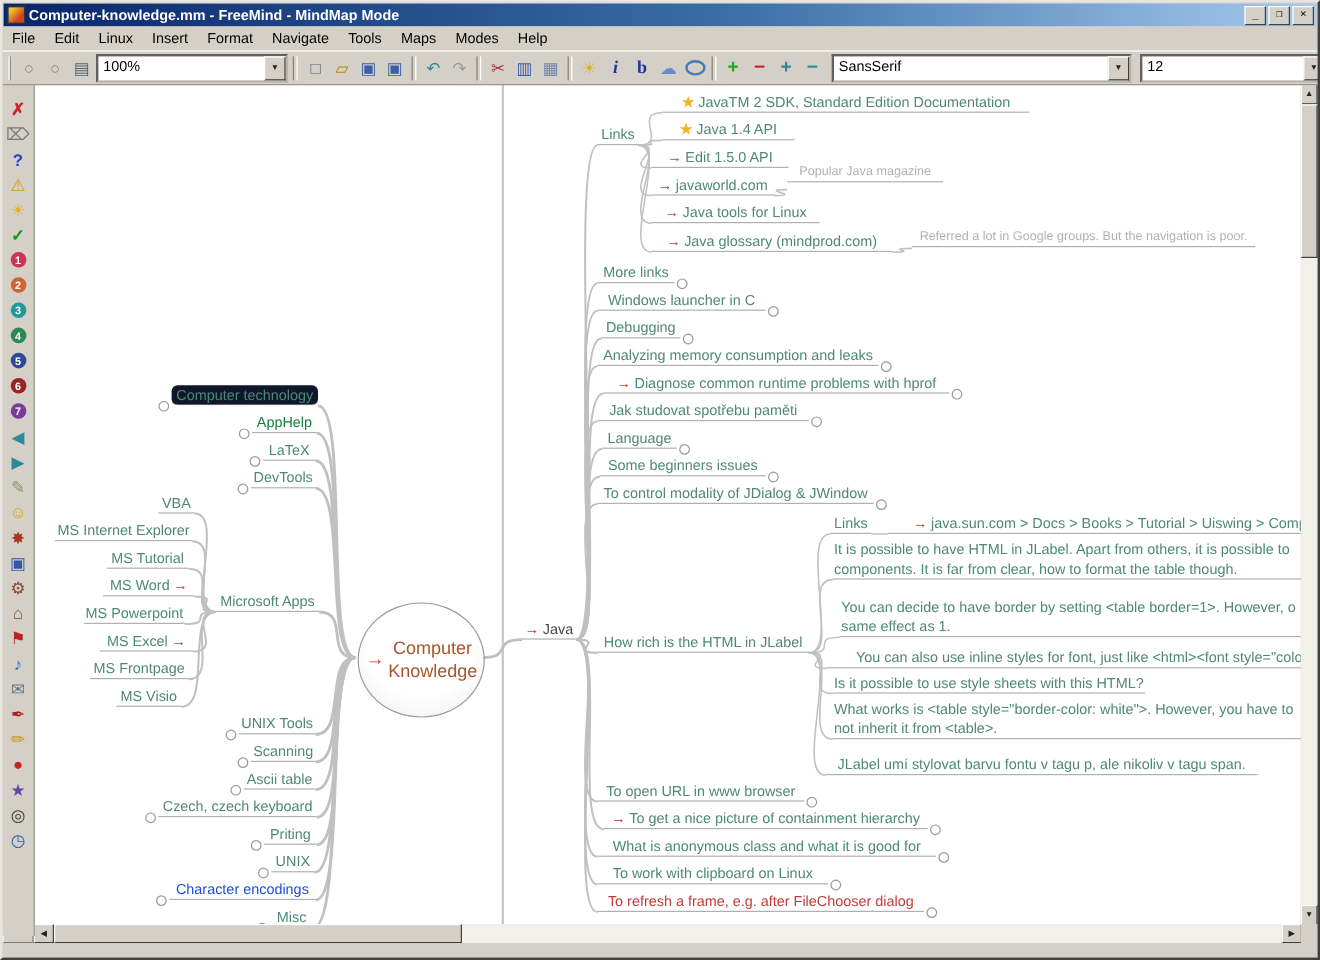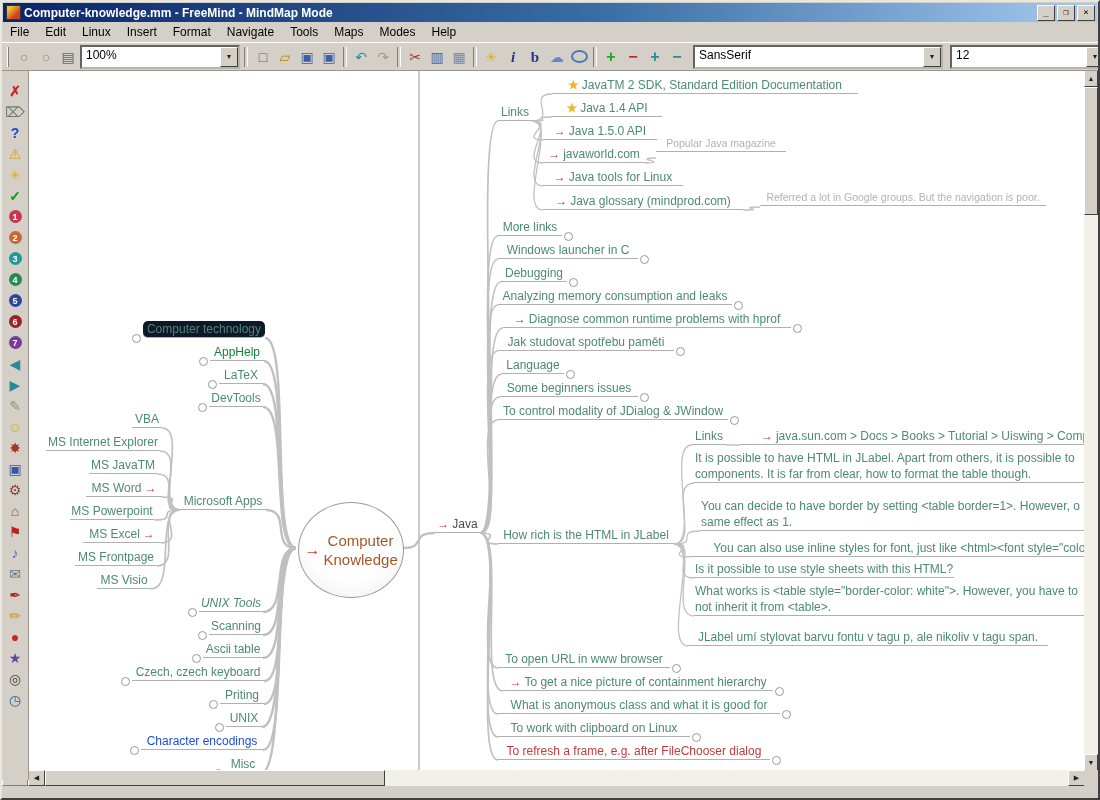--- a/index.html
+++ b/index.html
@@ -355,21 +355,21 @@
       <div class="node" style="left: 524px; top: 7px; width: 306px; color: rgb(78, 136, 118);">
         <span class="nicon star">★</span>
         <span class="ntext">JavaTM 2 SDK, Standard Edition Documentation</span>
       </div>
       <div class="node" style="left: 524px; top: 30px; width: 110px; color: rgb(78, 136, 118);">
         <span class="nicon star">★</span>
         <span class="ntext">Java 1.4 API</span>
       </div>
       <div class="node" style="left: 515px; top: 53px; width: 114px; color: rgb(78, 136, 118);">
         <span class="nicon arrow">→</span>
-        <span class="ntext">Java 1.5.0 API</span>
+        <span class="ntext">Edit 1.5.0 API</span>
       </div>
       <div class="node" style="left: 515px; top: 76px; width: 102px; color: rgb(78, 136, 118);">
         <span class="nicon arrow">→</span>
         <span class="ntext">javaworld.com</span>
       </div>
       <div class="node small" style="left: 628px; top: 66px; width: 130px; color: rgb(178, 178, 178);">
         <span class="ntext">Popular Java magazine</span>
       </div>
       <div class="node" style="left: 515px; top: 99px; width: 140px; color: rgb(78, 136, 118);">
         <span class="nicon arrow">→</span>
@@ -484,40 +484,40 @@
       <div class="node" style="left: 152px; top: 423px; width: 86px; color: rgb(78, 136, 118);">
         <span class="ntext">Microsoft Apps</span>
       </div>
       <div class="node" style="left: 104px; top: 341px; width: 30px; color: rgb(78, 136, 118);">
         <span class="ntext">VBA</span>
       </div>
       <div class="node" style="left: 18px; top: 364px; width: 114px; color: rgb(78, 136, 118);">
         <span class="ntext">MS Internet Explorer</span>
       </div>
       <div class="node" style="left: 61px; top: 387px; width: 68px; color: rgb(78, 136, 118);">
-        <span class="ntext">MS JavaTM</span>
+        <span class="ntext">MS Tutorial</span>
       </div>
       <div class="node" style="left: 58px; top: 410px; width: 76px; color: rgb(78, 136, 118);">
         <span class="ntext">MS Word</span>
         <span class="nicon arrow">→</span>
       </div>
       <div class="node" style="left: 42px; top: 433px; width: 84px; color: rgb(78, 136, 118);">
         <span class="ntext">MS Powerpoint</span>
       </div>
       <div class="node" style="left: 55px; top: 456px; width: 78px; color: rgb(78, 136, 118);">
         <span class="ntext">MS Excel</span>
         <span class="nicon arrow">→</span>
       </div>
       <div class="node" style="left: 47px; top: 479px; width: 82px; color: rgb(78, 136, 118);">
         <span class="ntext">MS Frontpage</span>
       </div>
       <div class="node" style="left: 69px; top: 502px; width: 54px; color: rgb(78, 136, 118);">
         <span class="ntext">MS Visio</span>
       </div>
-      <div class="node" style="left: 171px; top: 525px; width: 64px; color: rgb(78, 136, 118); font-style: italic;">
+      <div class="node" style="left: 171px; top: 525px; width: 64px; color: rgb(78, 136, 118);">
         <span class="ntext">UNIX Tools</span>
       </div>
       <div class="fold" style="left: 160px; top: 538px;"></div>
       <div class="node" style="left: 181px; top: 548px; width: 54px; color: rgb(78, 136, 118);">
         <span class="ntext">Scanning</span>
       </div>
       <div class="fold" style="left: 170px; top: 561px;"></div>
       <div class="node" style="left: 175px; top: 571px; width: 60px; color: rgb(78, 136, 118);">
         <span class="ntext">Ascii table</span>
       </div>

